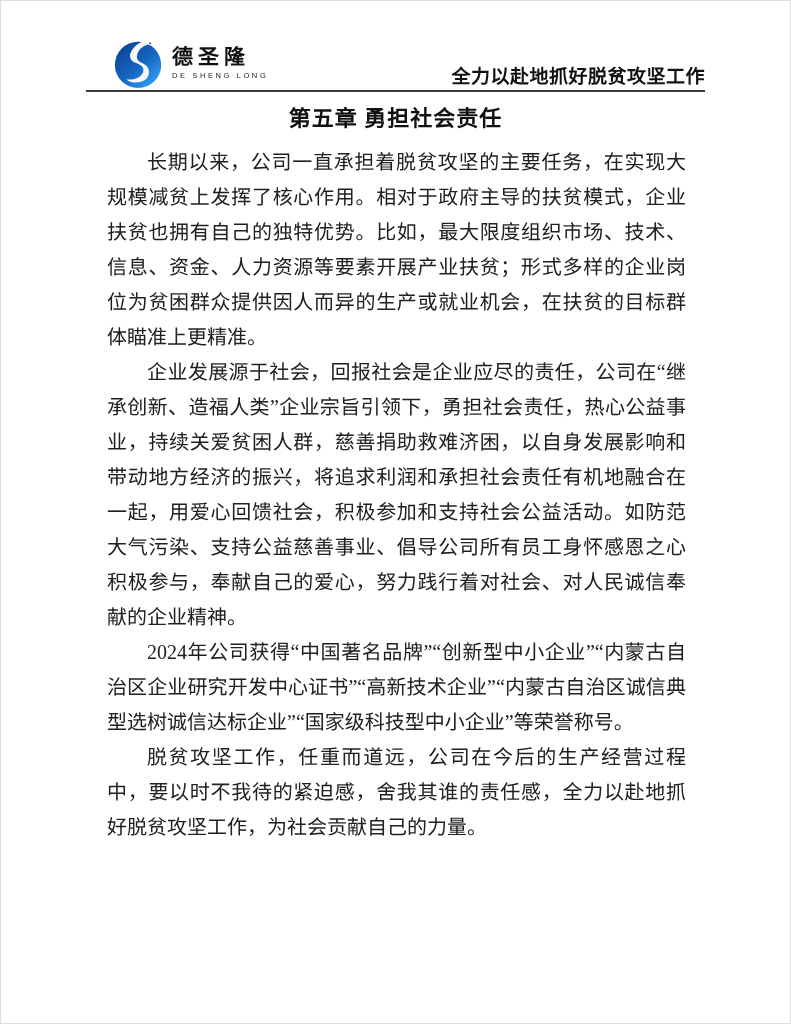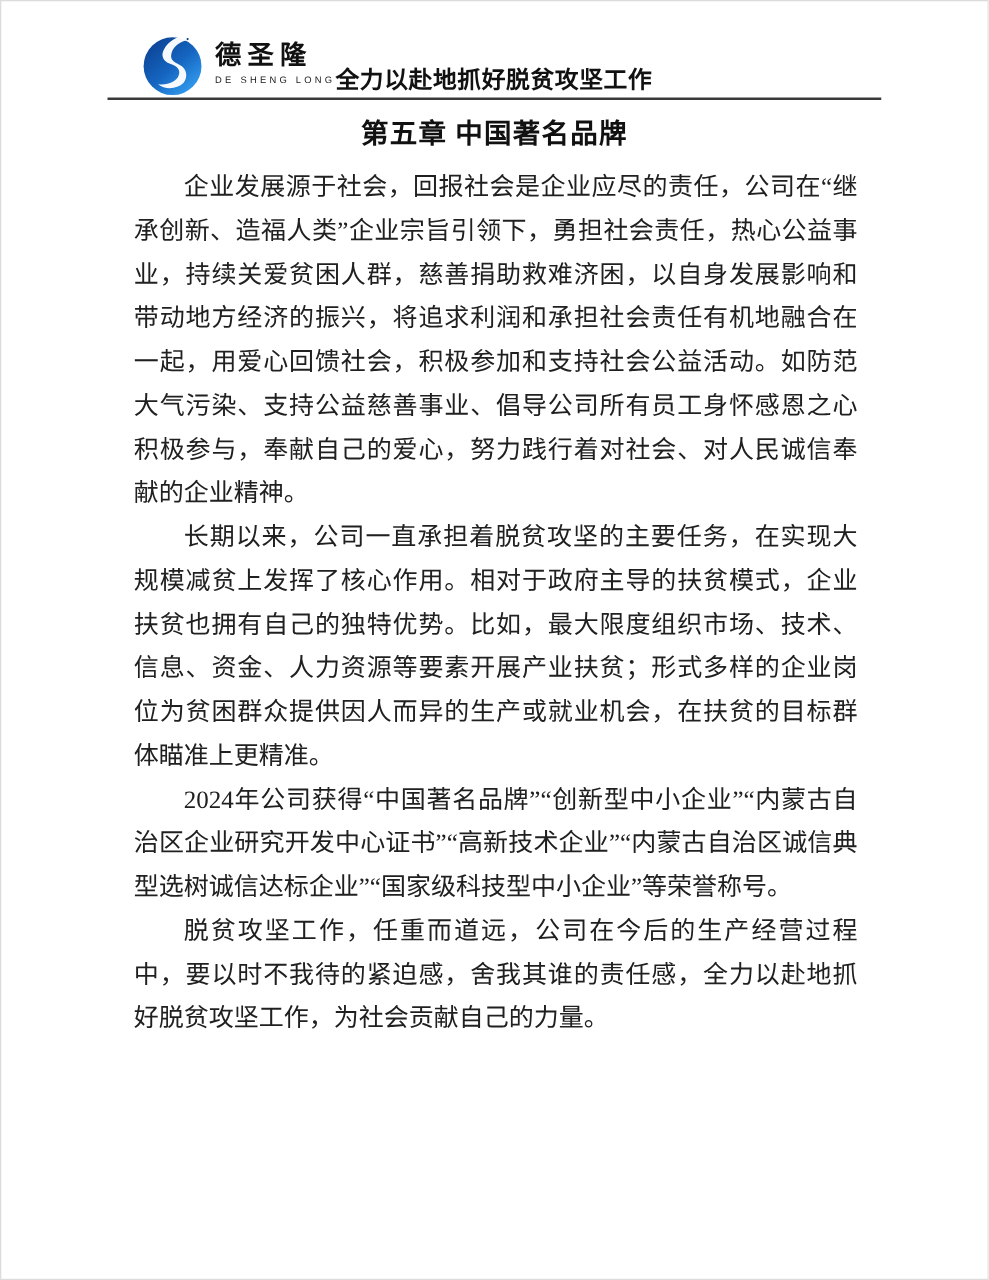--- a/index.html
+++ b/index.html
@@ -14,24 +14,24 @@
     height: 1024px;
     box-sizing: border-box;
     background: #ffffff;
     border: 1px solid #dcdcdc;
     overflow: hidden;
     color: #1d1d1d;
   }
   
   .doc-header {
     display: flex;
-    justify-content: flex-start;
+    justify-content: space-between;
     align-items: flex-end;
     margin: 0 85px;
-    padding-top: 20px;
+    padding-top: 32px;
     height: 57px;
     box-sizing: content-box;
   }
   .logo {
     display: flex;
     align-items: center;
     margin-left: 26px;
     gap: 6px;
   }
   .logo-mark {
@@ -127,23 +127,23 @@
       <div class="logo-text">
         <div class="logo-cn">德圣隆</div>
         <div class="logo-en">DE SHENG LONG</div>
       </div>
     </div>
     <div class="company-name">全力以赴地抓好脱贫攻坚工作</div>
   </header>
 
   <hr class="header-rule">
 
-  <h1 class="chapter-title">第五章 中国著名品牌</h1>
+  <h1 class="chapter-title">第五章 勇担社会责任</h1>
 
   <main class="body-text">
+    <p>长期以来，公司一直承担着脱贫攻坚的主要任务，在实现大规模减贫上发挥了核心作用。相对于政府主导的扶贫模式，企业扶贫也拥有自己的独特优势。比如，最大限度组织市场、技术、信息、资金、人力资源等要素开展产业扶贫；形式多样的企业岗位为贫困群众提供因人而异的生产或就业机会，在扶贫的目标群体瞄准上更精准。</p>
     <p>企业发展源于社会，回报社会是企业应尽的责任，公司在“继承创新、造福人类”企业宗旨引领下，勇担社会责任，热心公益事业，持续关爱贫困人群，慈善捐助救难济困，以自身发展影响和带动地方经济的振兴，将追求利润和承担社会责任有机地融合在一起，用爱心回馈社会，积极参加和支持社会公益活动。如防范大气污染、支持公益慈善事业、倡导公司所有员工身怀感恩之心积极参与，奉献自己的爱心，努力践行着对社会、对人民诚信奉献的企业精神。</p>
-    <p>长期以来，公司一直承担着脱贫攻坚的主要任务，在实现大规模减贫上发挥了核心作用。相对于政府主导的扶贫模式，企业扶贫也拥有自己的独特优势。比如，最大限度组织市场、技术、信息、资金、人力资源等要素开展产业扶贫；形式多样的企业岗位为贫困群众提供因人而异的生产或就业机会，在扶贫的目标群体瞄准上更精准。</p>
     <p>2024年公司获得“中国著名品牌”“创新型中小企业”“内蒙古自治区企业研究开发中心证书”“高新技术企业”“内蒙古自治区诚信典型选树诚信达标企业”“国家级科技型中小企业”等荣誉称号。</p>
     <p>脱贫攻坚工作，任重而道远，公司在今后的生产经营过程中，要以时不我待的紧迫感，舍我其谁的责任感，全力以赴地抓好脱贫攻坚工作，为社会贡献自己的力量。</p>
   </main>
 
 
 </div>
 
 </body></html>

